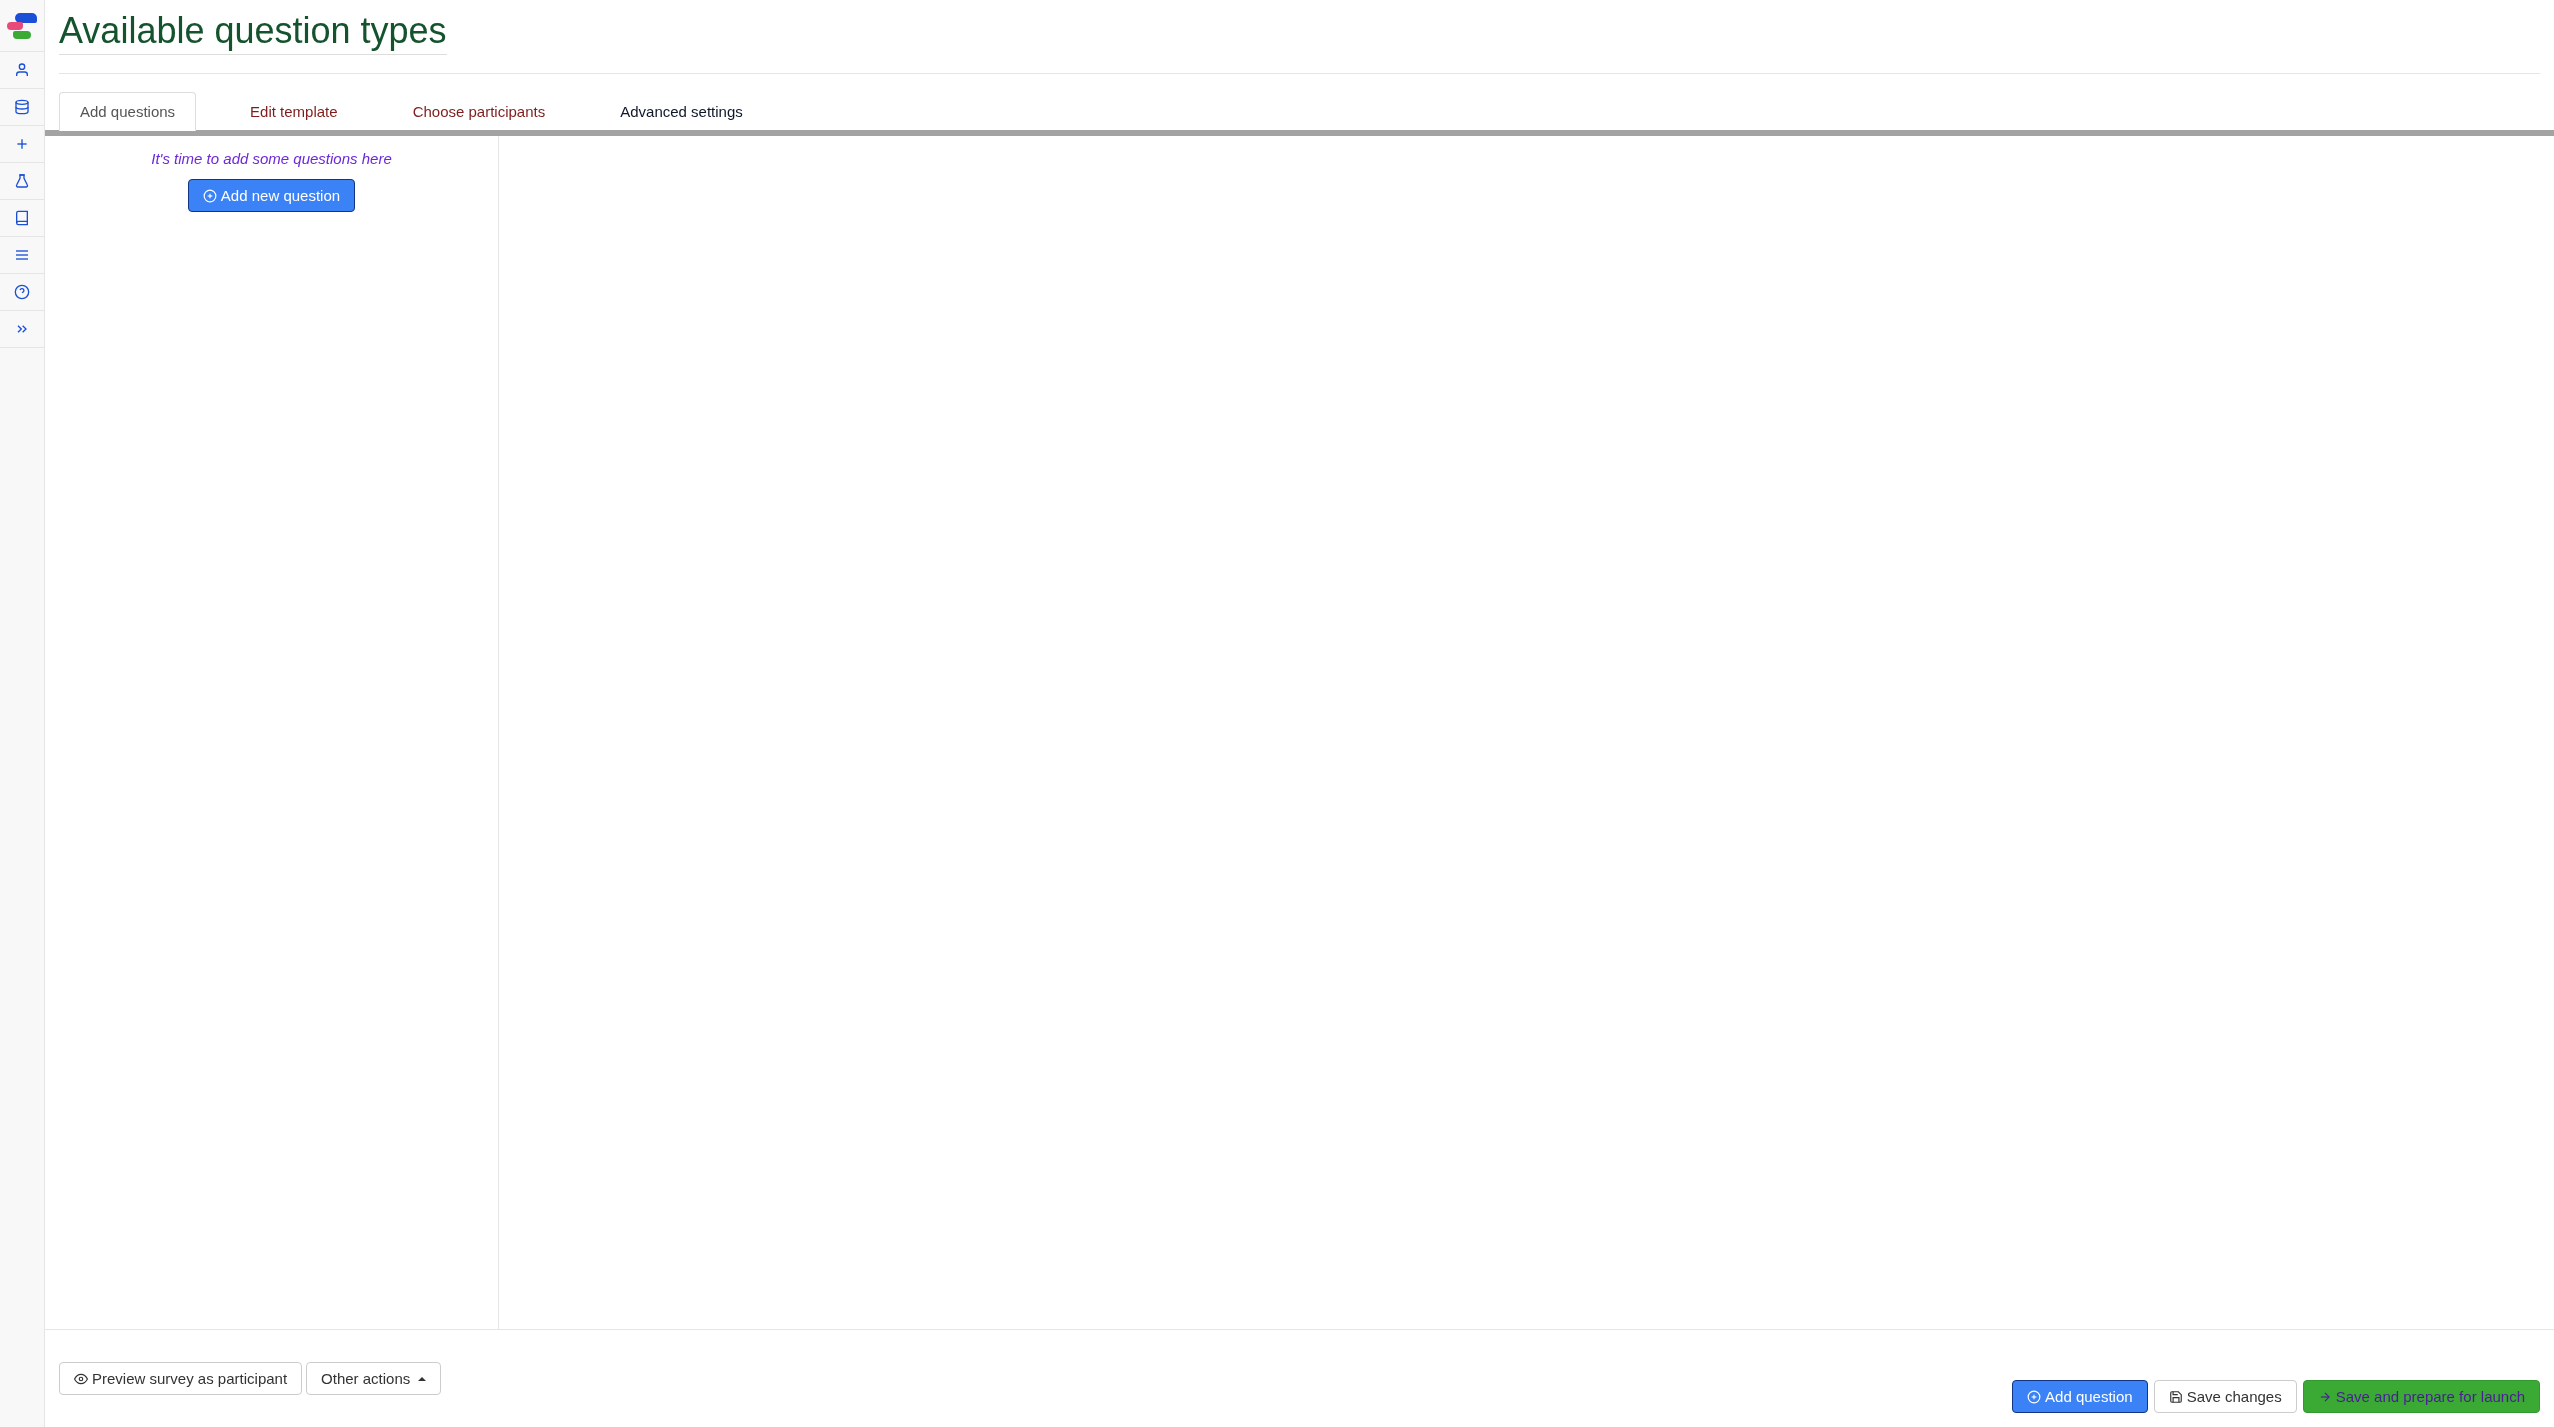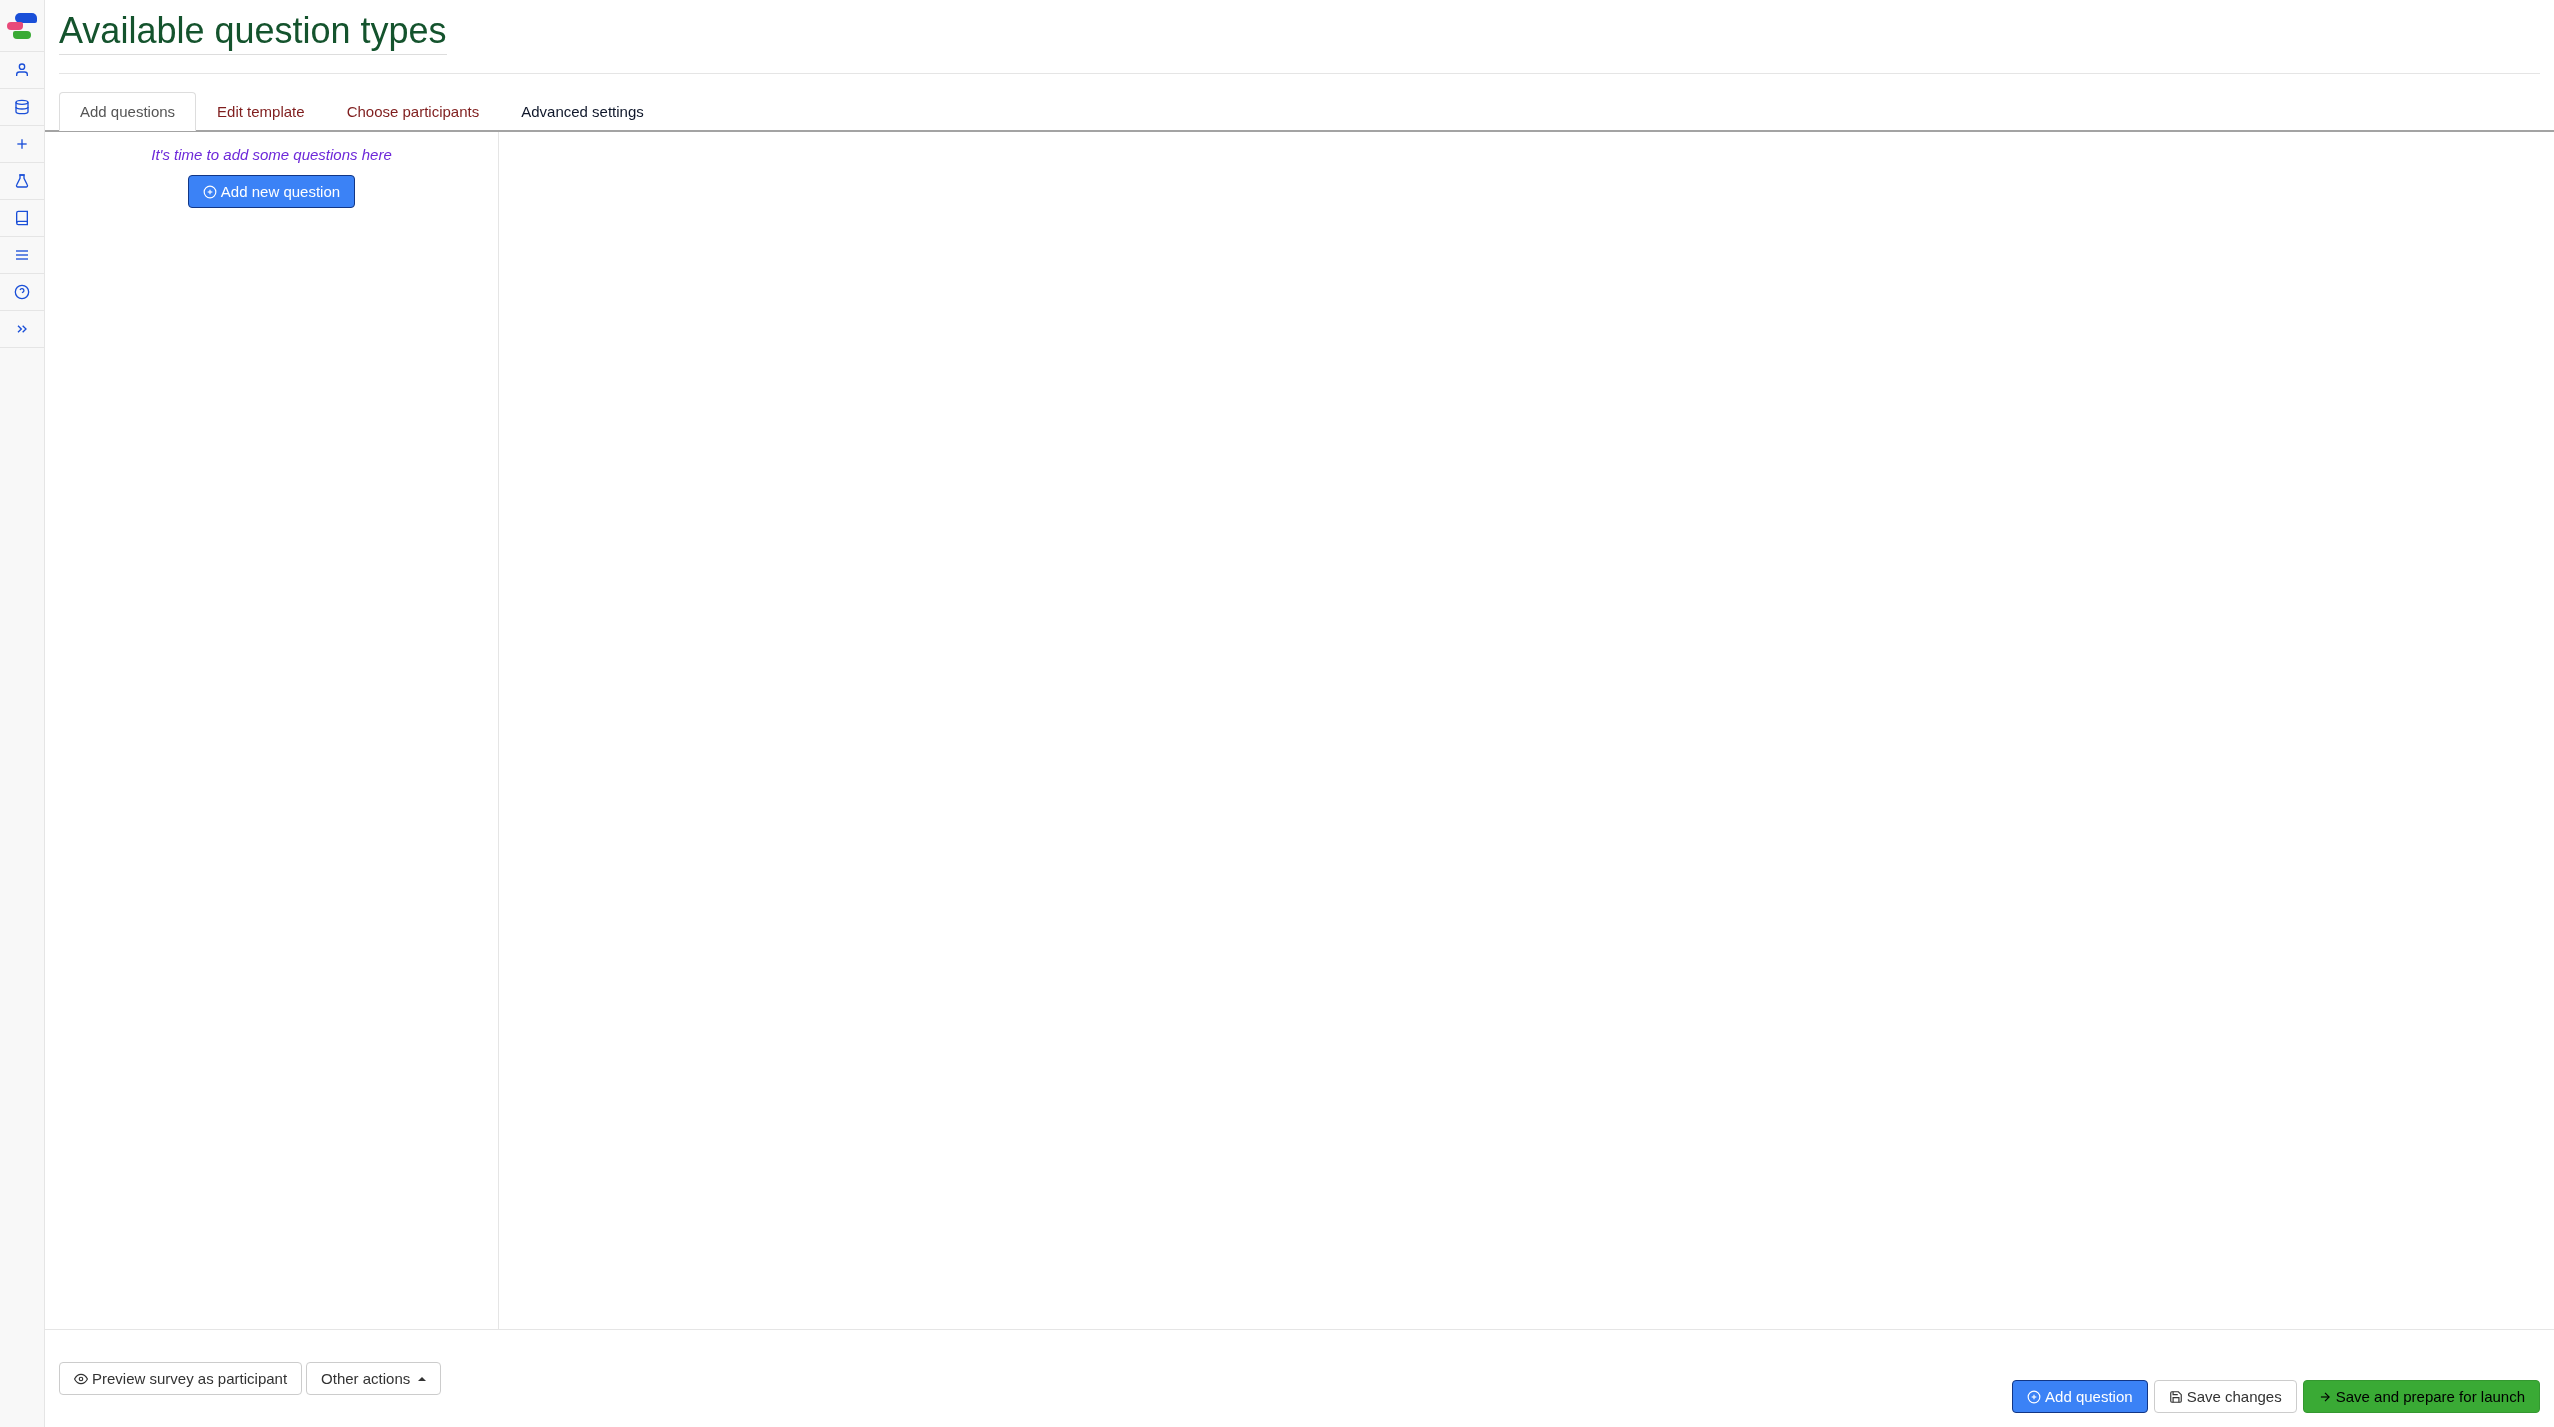--- a/index.html
+++ b/index.html
@@ -97,22 +97,23 @@
       border-bottom: 1px solid #ddd;
       display: inline-block;
       padding-bottom: 2px;
     }
     .header-divider {
       border-bottom: 1px solid #e5e5e5;
       margin-top: 18px;
     }
     .tabs {
       display: flex;
-      border-bottom: 2px solid #a3a3a3;
+      border-bottom: 6px solid #a3a3a3;
       padding: 0 14px;
+      gap: 33px;
     }
     .tab {
       padding: 10px 20px;
       cursor: pointer;
       color: #7f1d1d;
       border: 1px solid transparent;
       border-bottom: none;
       margin-bottom: -1px;
       font-size: 15px;
     }
@@ -161,21 +162,21 @@
       color: #fff;
       border-color: #123685;
     }
     .btn-default {
       background: #fff;
       border-color: #ccc;
       color: #333;
     }
     .btn-success {
       background: #3aaa35;
-      color: #000000;
+      color: #4c1d95;
       border-color: #349830;
     }
     .btn svg {
       width: 14px;
       height: 14px;
       flex-shrink: 0;
     }
     .right-panel {
       flex: 1;
     }

